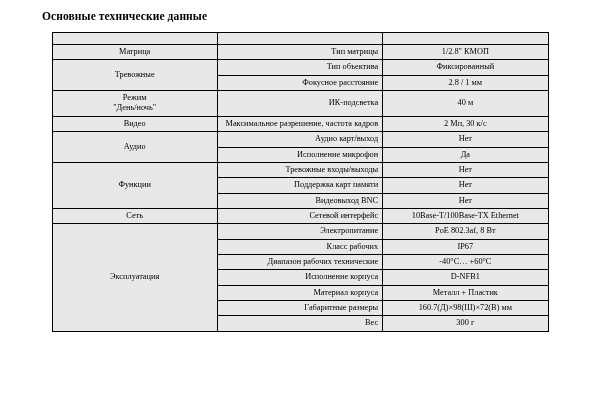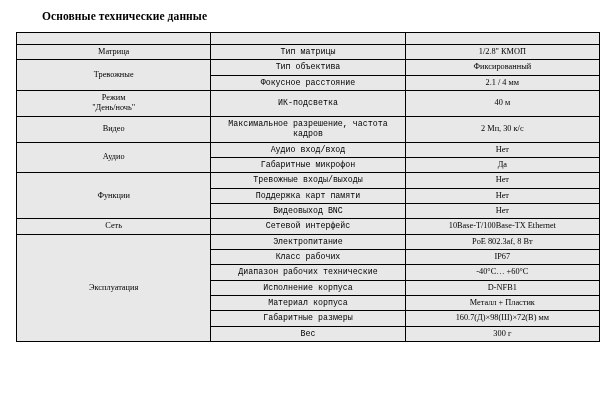--- a/index.html
+++ b/index.html
@@ -23,42 +23,41 @@
   }
   .doc-title {
     font-family: "Liberation Serif", serif;
     font-weight: bold;
     font-size: 11.5px;
     margin: 2px 0 10px 26px;
     letter-spacing: 0.1px;
   }
   table.spec {
     border-collapse: collapse;
-    width: 584px;
+    width: 497px;
     table-layout: fixed;
     margin: 0 auto;
     border: 1px solid #000000;
   }
   table.spec td {
     border: 1px solid #000000;
     font-size: 8.3px;
     line-height: 1.25;
     padding: 2px 4px;
     vertical-align: middle;
     background: #e8e8e8;
   }
   td.cat {
     text-align: center;
     width: 82px;
   }
   td.param {
-    text-align: center;
+    text-align: right;
     padding-left: 6px;
     width: 196px;
-    font-family: Liberation Mono, monospace;
   }
   td.val {
     text-align: center;
   }
   tr.spacer td {
     height: 11px;
     padding: 0;
     background: #e8e8e8;
     border-left: 1px solid #000000;
     border-right: 1px solid #000000;
@@ -92,45 +91,45 @@
         <td class="val">1/2.8" КМОП</td>
       </tr>
 
       <tr>
         <td class="cat" rowspan="2">Тревожные</td>
         <td class="param">Тип объектива</td>
         <td class="val">Фиксированный</td>
       </tr>
       <tr>
         <td class="param">Фокусное расстояние</td>
-        <td class="val">2.1 / 4 мм</td>
+        <td class="val">2.8 / 1 мм</td>
       </tr>
 
       <tr>
         <td class="cat">
           <span class="two-line">Режим</span>
           <span class="two-line">"День/ночь"</span>
         </td>
         <td class="param">ИК-подсветка</td>
         <td class="val">40 м</td>
       </tr>
 
       <tr>
         <td class="cat">Видео</td>
         <td class="param">Максимальное разрешение, частота кадров</td>
         <td class="val">2 Мп, 30 к/с</td>
       </tr>
 
       <tr>
         <td class="cat" rowspan="2">Аудио</td>
-        <td class="param">Аудио вход/вход</td>
+        <td class="param">Аудио карт/выход</td>
         <td class="val">Нет</td>
       </tr>
       <tr>
-        <td class="param">Габаритные микрофон</td>
+        <td class="param">Исполнение микрофон</td>
         <td class="val">Да</td>
       </tr>
 
       <tr>
         <td class="cat" rowspan="3">Функции</td>
         <td class="param">Тревожные входы/выходы</td>
         <td class="val">Нет</td>
       </tr>
       <tr>
         <td class="param">Поддержка карт памяти</td>

